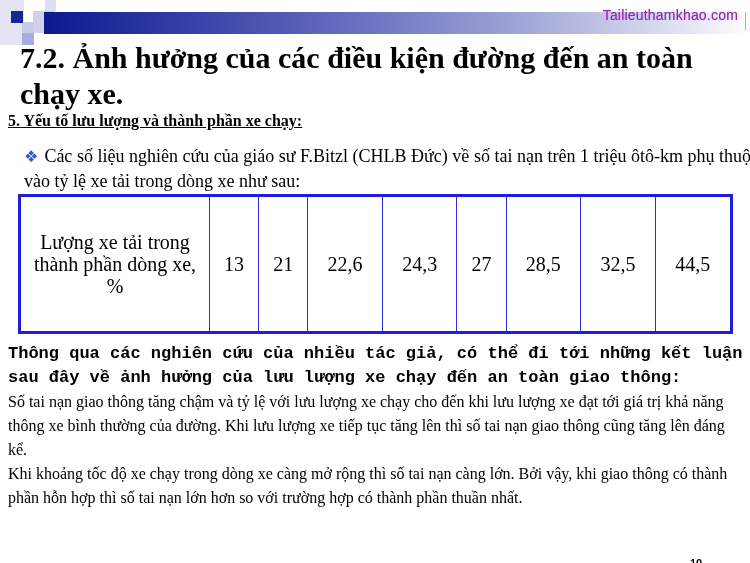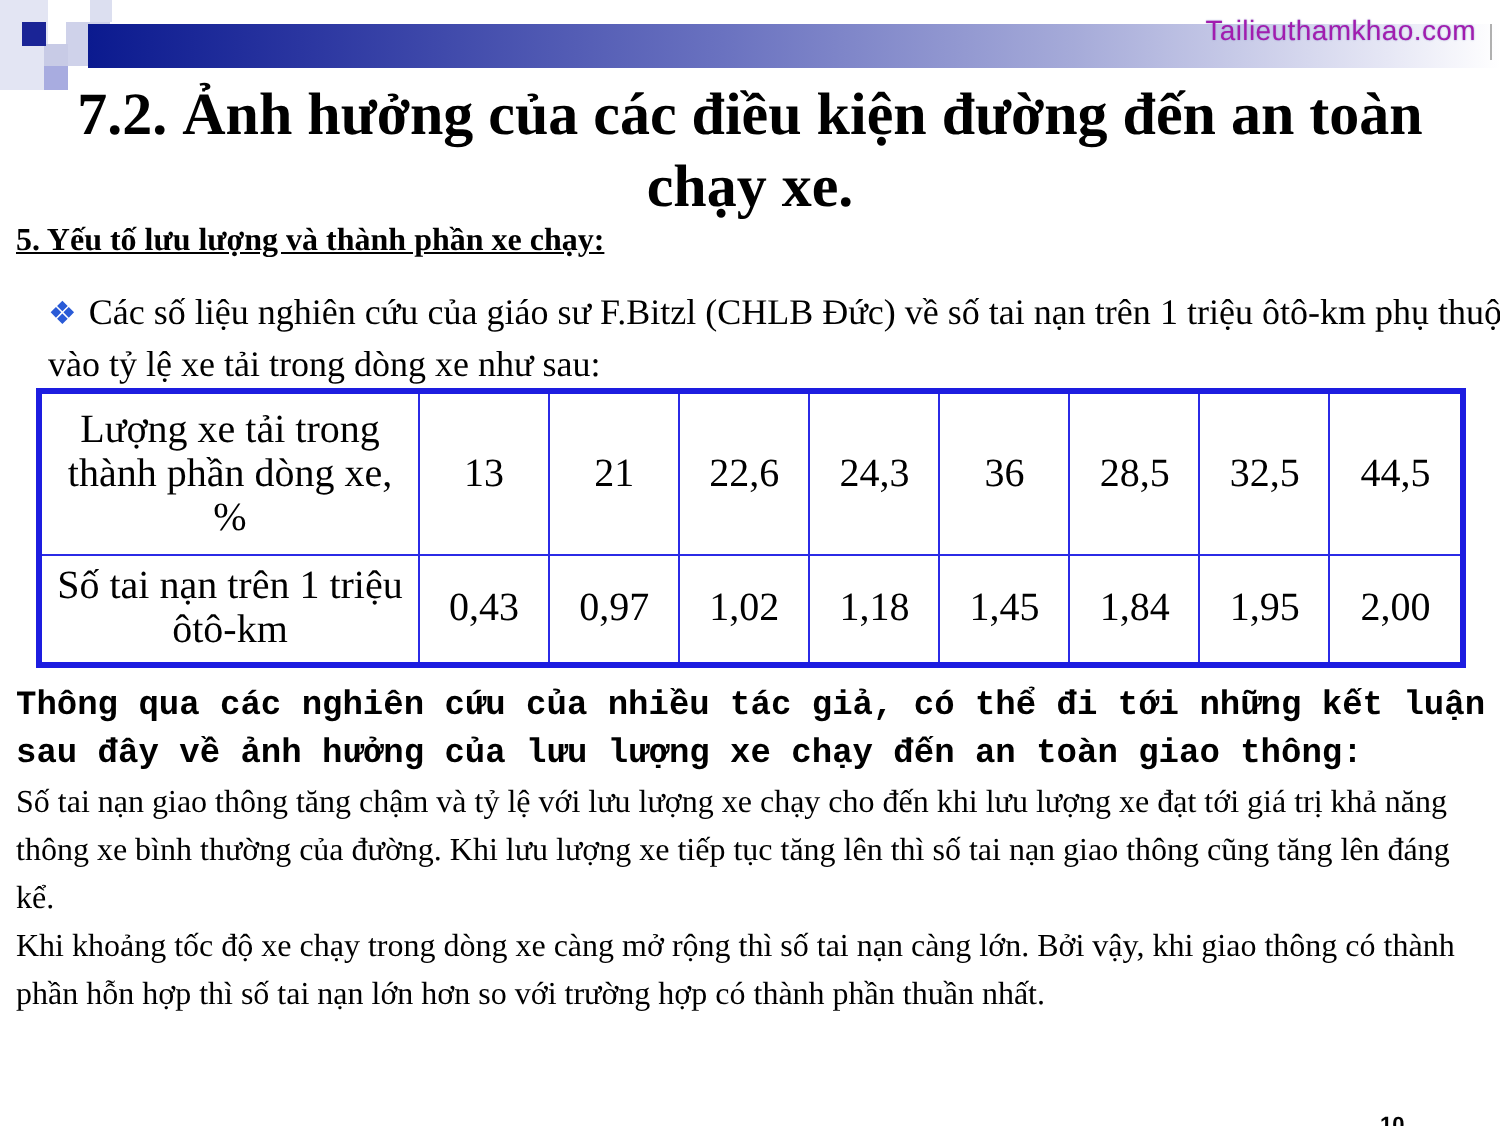--- a/index.html
+++ b/index.html
@@ -21,21 +21,21 @@
   .sq6 { left:22px; top:33px; width:12px; height:12px; background:#a8ace0; }
   .watermark {
     position:absolute; right:12px; top:7px;
     font-family:"Liberation Sans", sans-serif; font-size:14px;
     color:#a21caf; letter-spacing:0.2px;
     text-shadow:0 0 1px #9aa0d0;
   }
   .wm-bar { position:absolute; right:4px; top:12px; width:1px; height:18px; background:#b0b0b0; }
   .title {
     position:absolute; left:20px; top:40px; width:710px;
-    text-align:center; font-weight:bold; font-size:30px; line-height:36px;
+    text-align:left; font-weight:bold; font-size:30px; line-height:36px;
   }
   .section-heading {
     position:absolute; left:8px; top:112px;
     font-weight:bold; font-size:16px; text-decoration:underline;
   }
   .intro {
     position:absolute; left:24px; top:144px; width:735px;
     font-size:18px; line-height:24px; text-align:justify;
   }
   .bullet { color:#2a5bd7; font-size:16px; margin-right:6px; }
@@ -86,35 +86,24 @@
 <div class="intro"><span class="bullet">❖</span><span>Các số liệu nghiên cứu của giáo sư F.Bitzl (CHLB Đức) về số tai nạn trên 1 triệu ôtô-km phụ thuộc vào tỷ lệ xe tải trong dòng xe như sau:</span></div>
 
 <table class="data">
   <tbody>
       <tr>
     <td class="label-cell">Lượng xe tải trong thành phần dòng xe, %</td>
     <td>13</td>
     <td>21</td>
     <td>22,6</td>
     <td>24,3</td>
-    <td>36</td>
+    <td>27</td>
     <td>28,5</td>
     <td>32,5</td>
     <td>44,5</td>
-  </tr>
-  <tr>
-    <td class="label-cell">Số tai nạn trên 1 triệu ôtô-km</td>
-    <td>0,43</td>
-    <td>0,97</td>
-    <td>1,02</td>
-    <td>1,18</td>
-    <td>1,45</td>
-    <td>1,84</td>
-    <td>1,95</td>
-    <td>2,00</td>
   </tr>
 </tbody>
   </table>
 
 <div class="conclusion-heading">Thông qua các nghiên cứu của nhiều tác giả, có thể đi tới những kết luận sau đây về ảnh hưởng của lưu lượng xe chạy đến an toàn giao thông:</div>
 <div class="para p1">Số tai nạn giao thông tăng chậm và tỷ lệ với lưu lượng xe chạy cho đến khi lưu lượng xe đạt tới giá trị khả năng thông xe bình thường của đường. Khi lưu lượng xe tiếp tục tăng lên thì số tai nạn giao thông cũng tăng lên đáng kể.</div>
 <div class="para p2">Khi khoảng tốc độ xe chạy trong dòng xe càng mở rộng thì số tai nạn càng lớn. Bởi vậy, khi giao thông có thành phần hỗn hợp thì số tai nạn lớn hơn so với trường hợp có thành phần thuần nhất.</div>
 
 <div class="page-num">10</div>
 

